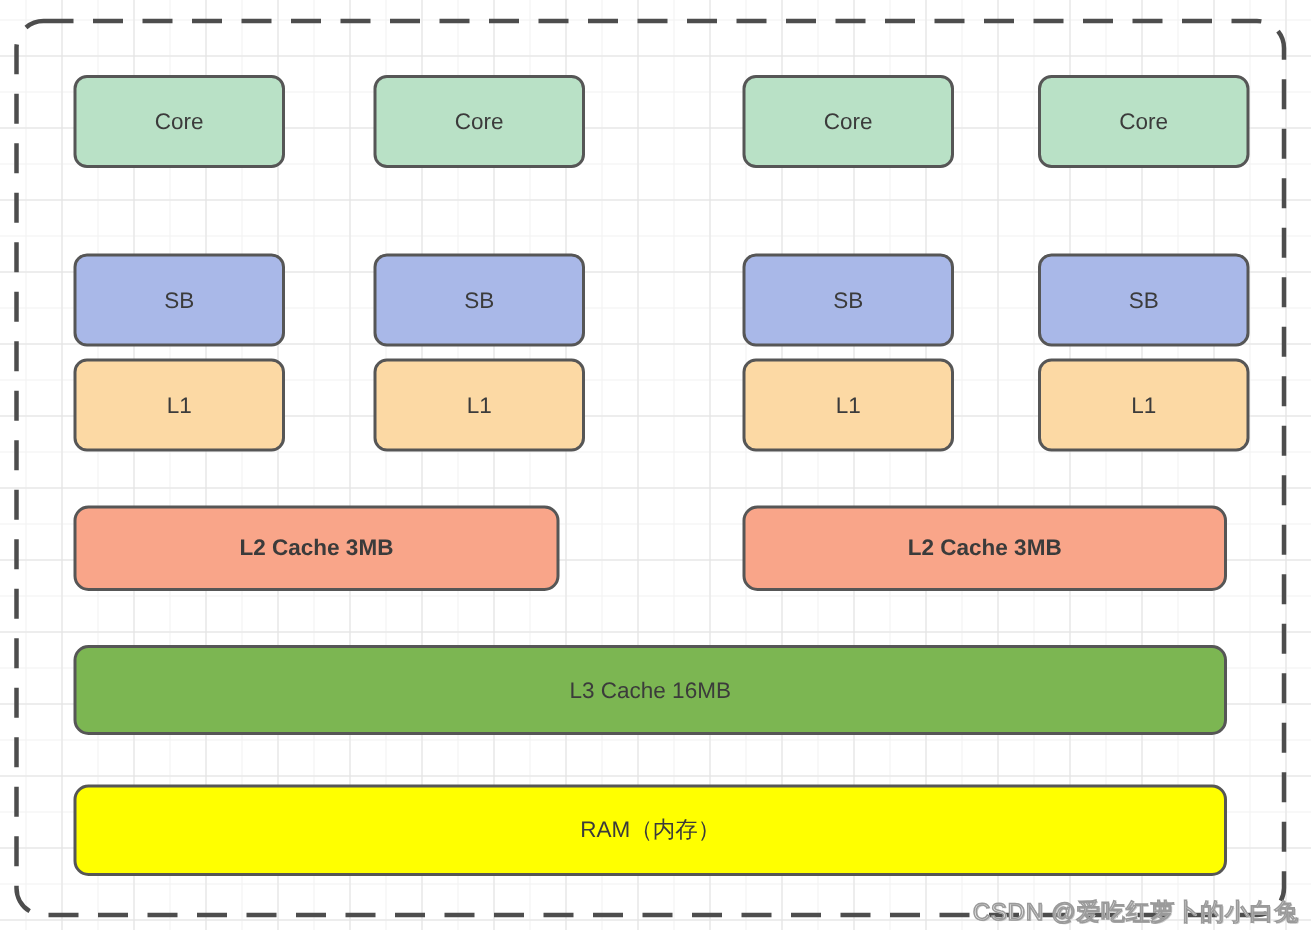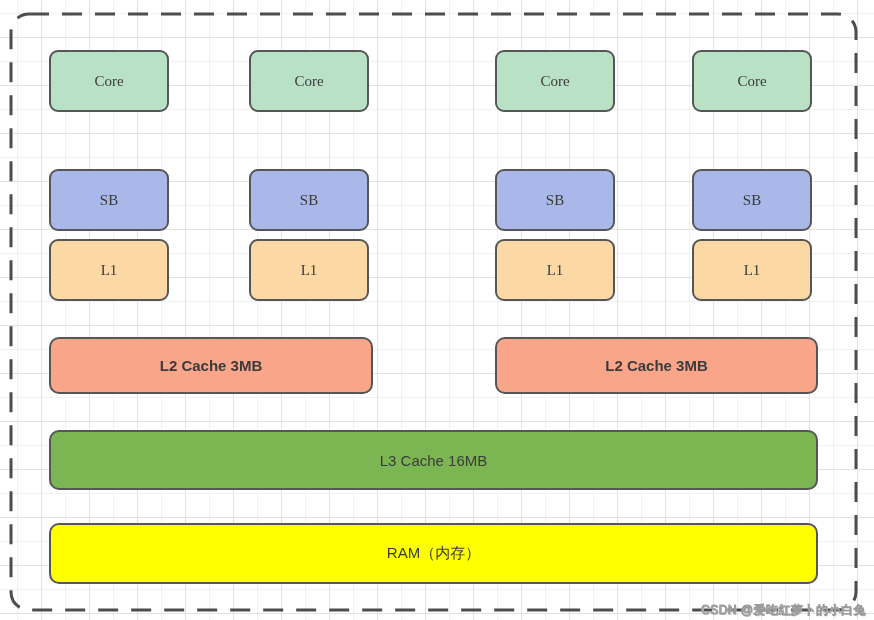--- a/index.html
+++ b/index.html
@@ -33,21 +33,21 @@
     align-items: center;
     justify-content: center;
     border: 2px solid var(--stroke, #595959);
     border-radius: 9px;
     font-size: 15px;
     color: var(--label_color, #3b3b3b);
     text-align: center;
     white-space: nowrap;
   }
   
-  .small { width: 120px; height: 62px; font-family: Liberation Serif, serif; }
+  .small { width: 141px; height: 62px; }
   .row-core  { top: 50px; }
   .row-sb    { top: 145px; margin-top: 24px; }
   .row-l1    { top: 239px; }
   .col-1 { left: 49px; }
   .col-2 { left: 249px; }
   .col-3 { left: 495px; }
   .col-4 { left: 692px; }
   
   .l2-bar { top: 337px; height: 57px; border-radius: 10px; }
   .l2-left  { left: 49px;  width: 324px; }
@@ -58,21 +58,21 @@
   .fill-core { background: var(--core_fill, #b9e1c6); }
   .fill-sb   { background: var(--sb_fill,   #a9b8e8); }
   .fill-l1   { background: var(--l1_fill,   #fcd9a4); }
   .fill-l2   { background: var(--l2_fill,   #f9a589); font-weight: bold; }
   .fill-l3   { background: var(--l3_fill,   #7cb652); border-radius: 10px; }
   .fill-ram  { background: var(--ram_fill,  #ffff00); justify-content: center; }
   .watermark {
     position: absolute;
     right: 8px;
     bottom: 1px;
-    font-size: 12px;
+    font-size: 16px;
     letter-spacing: 0.5px;
     color: #ededed;
     -webkit-text-stroke: 1px #9a9a9a;
     text-shadow: 1px 1px 0 #c9c9c9;
     white-space: nowrap;
   }
 </style>
 </head>
 <body>
 

